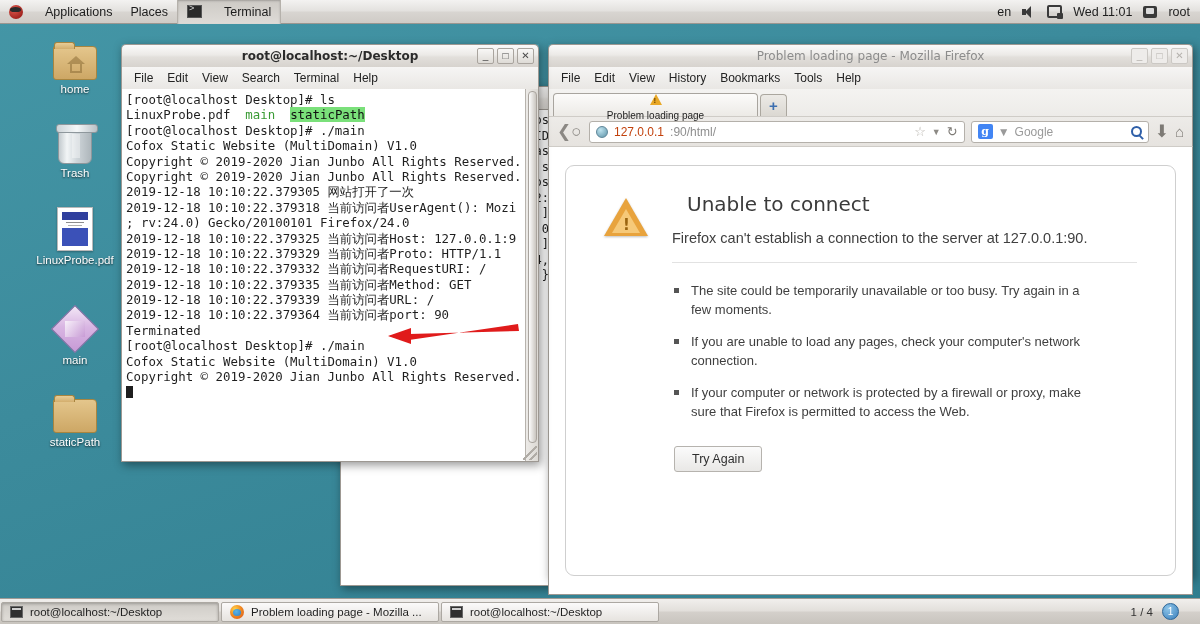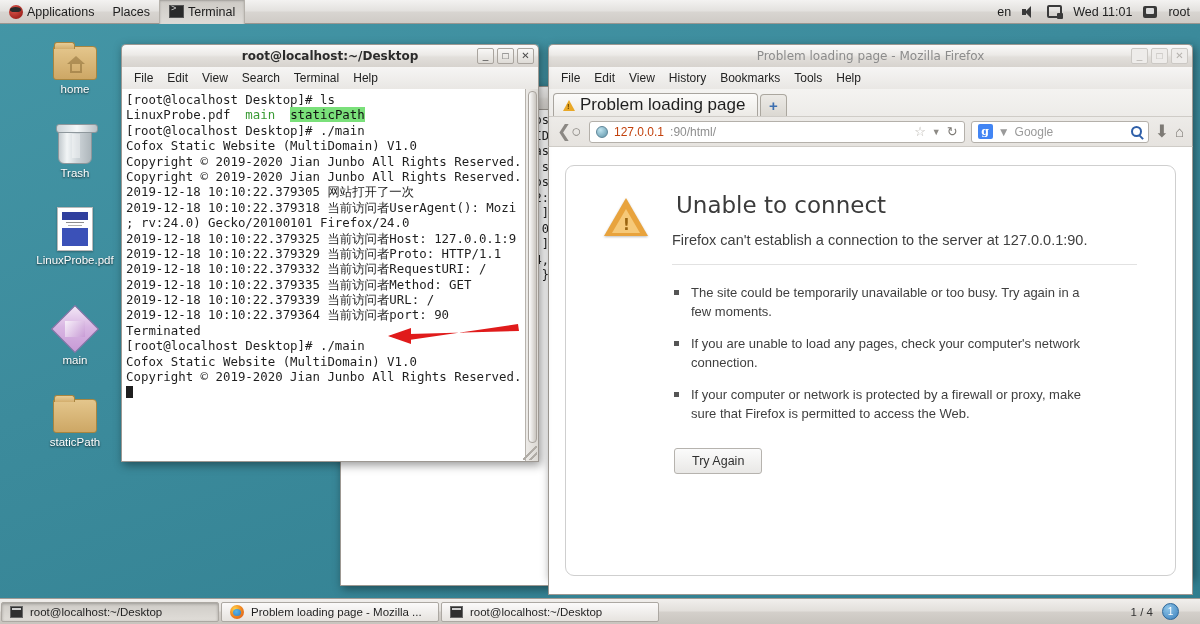--- a/index.html
+++ b/index.html
@@ -20,21 +20,21 @@
   #top-panel {
     position: absolute; top: 0; left: 0;
     width: 1200px; height: 24px;
     background: linear-gradient(to bottom, #f3f2f1 0%, #e3e1de 48%, #d8d5d1 52%, #cfcbc6 100%);
     border-bottom: 1px solid #9a9690;
     display: flex; align-items: center;
     font-size: 12px; color: #1d1d1d;
     z-index: 500;
   }
   .tp-left { display:flex; align-items:center; height:24px; }
-  .tp-item { padding: 8px 9px; height: 24px; display:flex; align-items:center; gap:4px; font-size:12.5px; }
+  .tp-item { padding: 8px 9px; height: 24px; display:flex; align-items:center; gap:22px; font-size:12.5px; }
   .tp-item.active {
     background: linear-gradient(to bottom,#cdcac5,#dedbd7);
     border-left:1px solid #b5b1ab; border-right:1px solid #b5b1ab;
     box-shadow: inset 0 1px 2px rgba(0,0,0,.22);
   }
   .rh-logo {
     width:14px; height:14px; border-radius:50%;
     background: radial-gradient(circle at 35% 30%, #e05a4f, #a42621 70%);
     position:relative; flex:none;
   }
@@ -222,21 +222,21 @@
   #firefox { left:548px; top:44px; width:645px; height:534px; z-index:30; }
   #firefox .ff-chrome {
     background:linear-gradient(to bottom,#f4f3f1,#e6e3df);
     border-left:1px solid #9d9892; border-right:1px solid #9d9892;
   }
   .ff-tabstrip { height:27px; display:flex; align-items:flex-end; padding-left:4px; gap:2px; }
   .ff-tab {
     height:23px; min-width:205px; display:flex; align-items:center; gap:5px; padding:0 9px;
     background:linear-gradient(to bottom,#fcfbfa,#eceae6);
     border:1px solid #a8a49e; border-bottom:none; border-radius:4px 4px 0 0;
-    font-size:17px; color:#1f1f1f;
+    font-size:10px; color:#1f1f1f;flex-direction:column;
   }
   .ff-newtab {
     width:27px;height:22px; display:flex;align-items:center;justify-content:center;
     background:linear-gradient(to bottom,#eceae6,#dbd8d2);
     border:1px solid #aba79f; border-bottom:none; border-radius:4px 4px 0 0;
     color:#3d6fb0; font-size:15px; font-weight:bold;
   }
   .warn-tri {
     width:0;height:0;border-left:6px solid transparent;border-right:6px solid transparent;
     border-bottom:11px solid #e9a827; position:relative; flex:none;
@@ -304,21 +304,21 @@
   .big-warn .tri-in {
     position:absolute; left:8px; top:11px;
     width:0;height:0;border-left:14px solid transparent;border-right:14px solid transparent;
     border-bottom:24px solid #f6c979;
   }
   .big-warn .bang {
     position:absolute; left:19px; top:18px; color:#9a6410; font-size:15px; font-weight:bold;
     font-family:"DejaVu Sans",sans-serif;
   }
   .err-title {
-    font-size:23px; color:#3b3b3b; font-weight:normal; margin:0 0 14px 4px;
+    font-size:20px; color:#3b3b3b; font-weight:normal; margin:0 0 14px 15px;
     font-family:"DejaVu Sans", sans-serif;
   }
   .err-sub {
     font-size:14.5px; color:#3f3f3f; padding-bottom:16px;
     border-bottom:1px solid #e2e2e2;
   }
   .err-list { margin:18px 0 0 0; padding:0 0 0 2px; list-style:none; }
   .err-list li {
     font-size:13px; color:#3f3f3f; line-height:19px; margin-bottom:13px;
     padding-left:17px; position:relative; max-width:420px;

